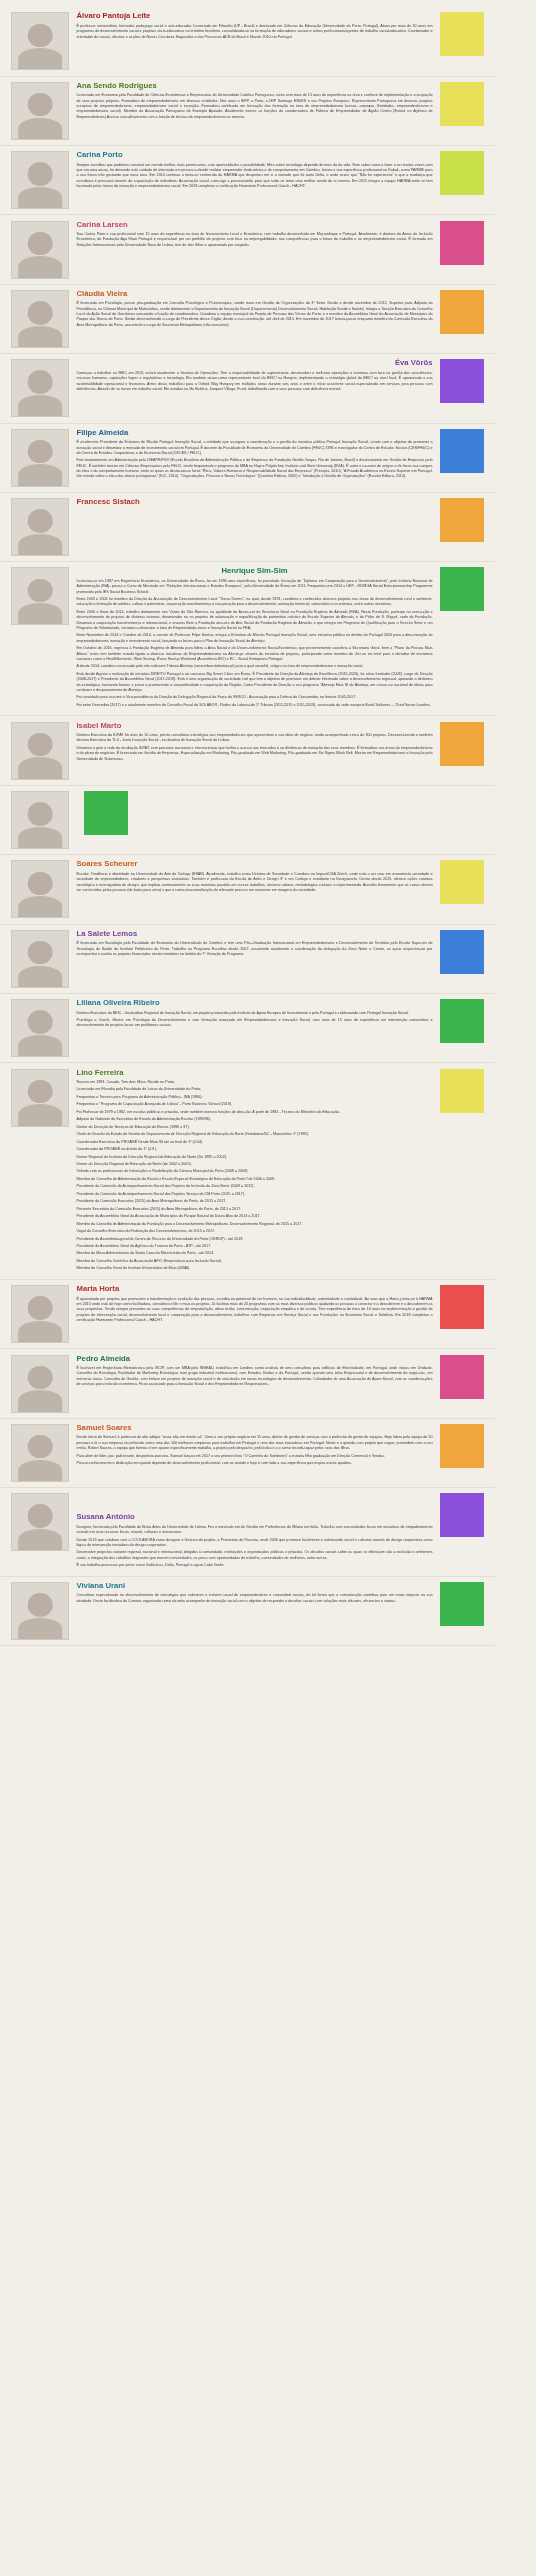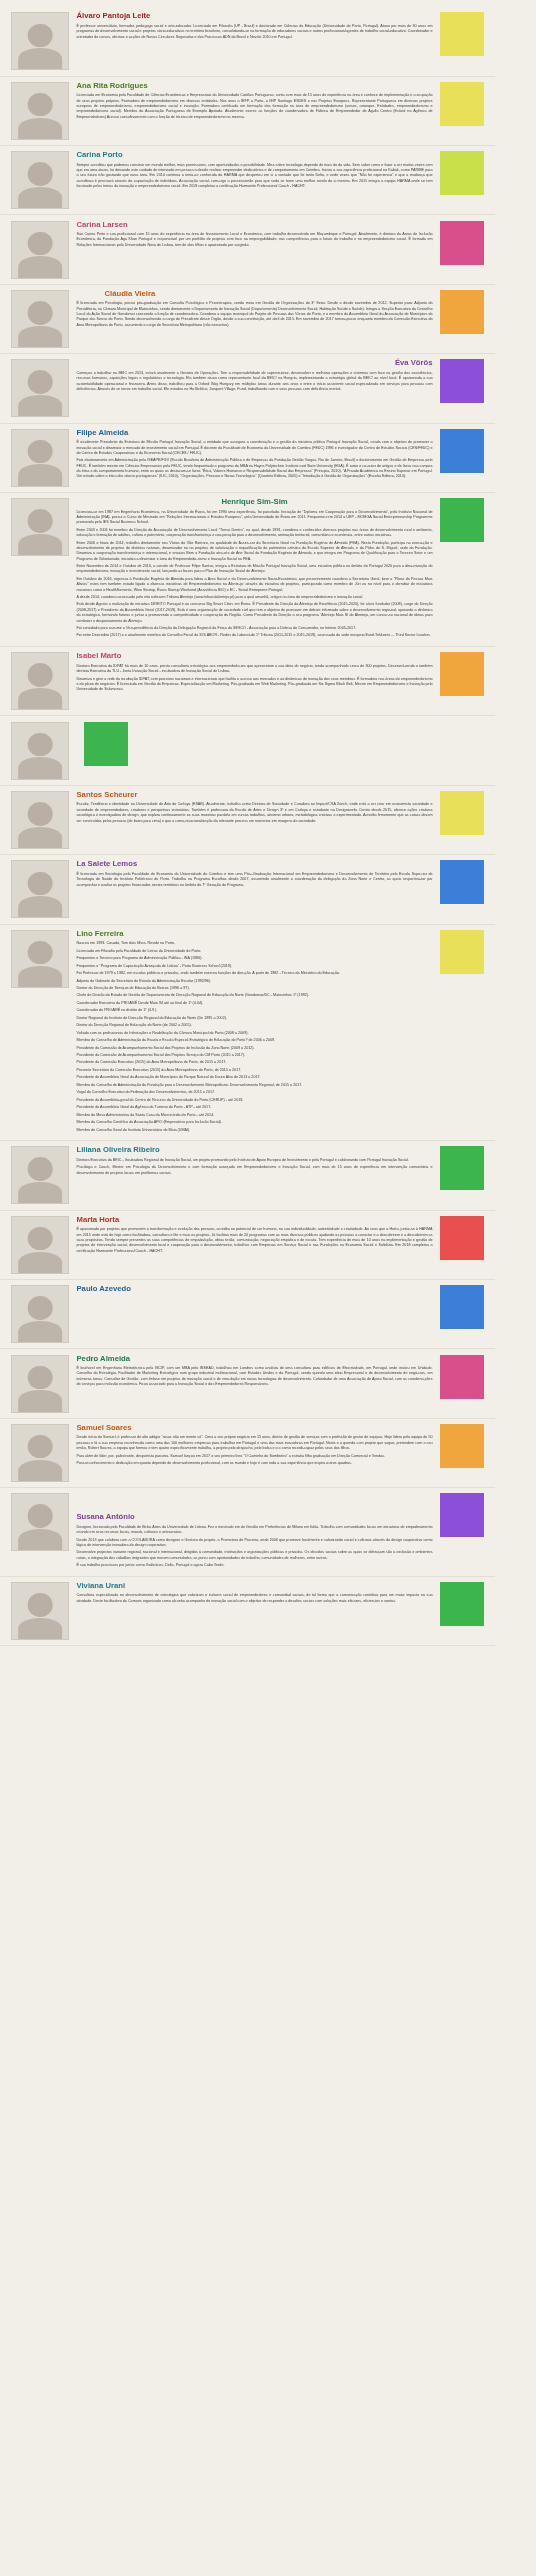--- a/index.html
+++ b/index.html
@@ -101,21 +101,21 @@
           </div>
         </div>
         <div class="swatch" style="background: rgb(233, 224, 90);"></div>
       </div>
       <div class="entry">
         <div class="photo">
           <div class="shade-head"></div>
           <div class="shade-body"></div>
         </div>
         <div class="body">
-          <div class="name" style="color: rgb(74, 125, 31);">Ana Rita Rodrigues</div>
+          <div class="name" style="color: rgb(74, 125, 31);">Ana Sendo Rodrigues</div>
           <div class="bio">
             <p>Licenciada em Economia pela Faculdade de Ciências Económicas e Empresariais da Universidade Católica Portuguesa, conta com mais de 15 anos de experiência na área e conhece de implementação e a ocupação de seus projetos próprios. Formadora de empreendedorismo em diversas entidades. Nos anos a IEFP, a Porto, a IEIP Santiago ESDES e nos Projetos Europeus. Representante Portuguesa em diversos projetos europeus de empreendedorismo, empreendedorismo social e inovação. Formadora certificada em formação dos formação na área de empreendedorismo (avisos, arranque, Entidades, empreendedorismo e empreendedorismo social). Membro da Associação Portuguesa de Exemplo Apoiado. Atualmente exerce as funções de coordenadora de Fábrica de Empreendedor de Agulla Centro (Estival no Agência de Empreendedores) Acesso consultivamente com a função de técnica de empreendedorismo na mesma.</p>
           </div>
         </div>
         <div class="swatch" style="background: rgb(233, 224, 90);"></div>
       </div>
       <div class="entry">
         <div class="photo">
           <div class="shade-head"></div>
           <div class="shade-body"></div>
@@ -140,21 +140,21 @@
           </div>
         </div>
         <div class="swatch" style="background: rgb(217, 79, 140);"></div>
       </div>
       <div class="entry">
         <div class="photo">
           <div class="shade-head"></div>
           <div class="shade-body"></div>
         </div>
         <div class="body">
-          <div class="name" style="color: rgb(196, 90, 31); margin-left: 28px;">Cláudia Vieira</div>
+          <div class="name" style="color: rgb(196, 90, 31);">Cláudia Vieira</div>
           <div class="bio">
             <p>É licenciada em Psicologia, possui pós-graduação em Consulta Psicológica e Psicoterapias, sendo mora em Gestão de Organizações do 3º Setor. Desde o desde novembro de 2012, Superior para: Adjunta da Presidência, na Câmara Municipal de Matosinhos, sendo diretamente o Departamento de Inovação Social (Departamento) Desenvolvimento Social, Habitação Saúde e Saúde). Integra a Secção Executiva da Conselho Local da Ação Social de Gondomar concorrido a função de coordenadora. Coordena a equipa municipal do Projeto de Pessoas das Vários do Porto, e o membro da Assembleia Geral da Associação de Municípios da Parque das Serras do Porto. Sendo desenvolvendo a cargo de Presidente desse Órgão, desde a sua constituição, até abril de 2015. Em novembro de 2017 tornou-posse enquanto membro da Comissão Executiva da Área Metropolitana do Porto, assumindo o cargo de Secretário Metropolitano (não executivo).</p>
           </div>
         </div>
         <div class="swatch" style="background: rgb(240, 166, 60);"></div>
       </div>
       <div class="entry">
         <div class="photo">
           <div class="shade-head"></div>
           <div class="shade-body"></div>
@@ -173,20 +173,33 @@
           <div class="shade-body"></div>
         </div>
         <div class="body">
           <div class="name" style="color: rgb(31, 95, 156);">Filipe Almeida</div>
           <div class="bio">
             <p>É atualmente Presidente da Estrutura de Missão Portugal Inovação Social, a entidade que assegura a coordenação e a gestão da iniciativa pública Portugal Inovação Social, criada com o objetivo de promover a inovação social e dinamizar o mercado de investimento social em Portugal. É docente da Faculdade de Economia da Universidade de Coimbra (FEUC) 1996 e investigador do Centro de Estudos Sociais (CES/FEUC) e do Centro de Estudos Cooperativos e da Economia Social (CECES / FEUC).</p>
             <p>Foix doutoramento em Administração pela ISEAPE/FGV (Escola Brasileira de Administração Pública e de Empresas da Fundação Getúlio Vargas, Rio de Janeiro, Brasil) e doutoramento em Gestão de Empresas pela FEUC. É também mestre em Ciências Empresariais pela FEUC, tendo frequentado o programa da MBA na Hayns Polytechnic Institute and State University (EUA). É autor e co-autor de artigos e de livros nas campos da ética e da comportamento humano, entre os quais os destacam-se livros "Ética, Valores Humanos e Responsabilidade Social das Empresas" (Principia, 2010), "A Fraude Académica na Ensino Superior em Portugal. Um estudo sobre a ética dos alunos portugueses" (IUC, 2010), "Organizações, Pessoas e Novas Tecnologias" (Quarteto Editora, 2005) e "Introdução à Gestão de Organizações" (Escolar Editora, 2010).</p>
           </div>
         </div>
         <div class="swatch" style="background: rgb(60, 127, 217);"></div>
+      </div>
+      <div class="entry">
+        <div class="photo">
+          <div class="shade-head"></div>
+          <div class="shade-body"></div>
+        </div>
+        <div class="body">
+          <div class="name" style="color: rgb(181, 50, 47);">Francesc Sistach</div>
+          <div class="bio">
+            <p></p>
+          </div>
+        </div>
+        <div class="swatch" style="background: rgb(240, 166, 60);"></div>
       </div>
       <div class="entry">
         <div class="photo">
           <div class="shade-head"></div>
           <div class="shade-body"></div>
         </div>
         <div class="body">
           <div class="name" style="color: rgb(31, 122, 74); text-align: center;">Henrique Sim-Sim</div>
           <div class="bio">
             <p>Licenciou-se em 1987 em Engenharia Económica, na Universidade de Évora, foi em 1990 uma experiência, foi parcelado. Iniciação de "Diploma em Cooperação para o Desenvolvimento", pelo Instituto Nacional de Administração (INA), possui o Curso de Mestrado em "Relações Internacionais e Estudos Europeus", pela Universidade de Évora em 2011. Frequentou em 2014 a UEP - MOMGA Social Entrepreneurship Programme promovida pela IES Social Business School.</p>
@@ -222,39 +235,53 @@
           <div class="shade-body"></div>
         </div>
         <div class="swatch" style="background: rgb(60, 181, 79);"></div>
       </div>
       <div class="entry">
         <div class="photo">
           <div class="shade-head"></div>
           <div class="shade-body"></div>
         </div>
         <div class="body">
-          <div class="name" style="color: rgb(196, 90, 31);">Santos Scheurer</div>
+          <div class="name" style="color: rgb(196, 90, 31);">Soares Scheurer</div>
           <div class="bio">
             <p>Escolar, Tendência e identidade na Universidade do Arte do Corloya (ESAB). Atualmente, trabalha como Diretora de Sociedade e Curadora no Impact/CSA Zürich, onde está a ser criar em economista sociedade e sociedade de empreendedores, criadores e perspetivas visionárias. Também é professora da Escola de Artes e Design 3º e em Corloya e estudante na Designworks Centro desde 2015, oferece ações criativas sociológica e investigadora de design, que explora continuamente as suas maneiras paralela em cursos trabalhos, ativismo urbano, metodologias criativas e experimentado. Acredita firmemente que as coisas devem ser construídas pelas pessoas (de baixo para cima) e que a comu-nicacionalização da relevante process um reorientar em margens do sociedade.</p>
           </div>
         </div>
         <div class="swatch" style="background: rgb(233, 224, 90);"></div>
       </div>
       <div class="entry">
         <div class="photo">
           <div class="shade-head"></div>
           <div class="shade-body"></div>
         </div>
         <div class="body">
           <div class="name" style="color: rgb(122, 63, 156);">La Salete Lemos</div>
           <div class="bio">
             <p>É licenciada em Sociologia pela Faculdade de Economia da Universidade do Coimbra e tem uma Pós--Graduação Internacional em Empreendedorismo e Desenvolvimento de Território pela Escola Supe-rior de Tecnologia de Saúde do Instituto Politécnico do Porto. Trabalha na Programa Escolhas desde 2007, assumindo atualmente a coordenação da delegação da Zona Norte e Centro, as quais respectiva-tar por acompanhar e avaliar os projetos financiados nestes territórios no âmbito da 7ª Geração do Programa.</p>
           </div>
         </div>
         <div class="swatch" style="background: rgb(60, 127, 217);"></div>
+      </div>
+      <div class="entry">
+        <div class="photo">
+          <div class="shade-head"></div>
+          <div class="shade-body"></div>
+        </div>
+        <div class="body">
+          <div class="name" style="color: rgb(31, 122, 140);">Liliana Oliveira Ribeiro</div>
+          <div class="bio">
+            <p>Diretora Executiva da BEIC - Incubadora Regional de Inovação Social, um projeto promovido pelo Instituto de Apoio Europeu de Investimento e pela Portugal e colaborando com Portugal Inovação Social.</p>
+            <p>Psicóloga e Coach, Mestre em Psicologia da Desenvolvimento e com formação avançada em Empreendedorismo e Inovação Social, com mais de 15 anos de experiência em intervenção comunitária e desenvolvimento de projetos locais em problemas sociais.</p>
+          </div>
+        </div>
+        <div class="swatch" style="background: rgb(60, 181, 79);"></div>
       </div>
       <div class="entry">
         <div class="photo">
           <div class="shade-head"></div>
           <div class="shade-body"></div>
         </div>
         <div class="body">
           <div class="name" style="color: rgb(74, 125, 31);">Lino Ferreira</div>
           <div class="bio">
             <p>Nasceu em 1993. Casado, Tem dois filhos. Reside no Porto.</p>
@@ -286,53 +313,26 @@
           </div>
         </div>
         <div class="swatch" style="background: rgb(233, 224, 90);"></div>
       </div>
       <div class="entry">
         <div class="photo">
           <div class="shade-head"></div>
           <div class="shade-body"></div>
         </div>
         <div class="body">
-          <div class="name" style="color: rgb(31, 122, 140);">Liliana Oliveira Ribeiro</div>
-          <div class="bio">
-            <p>Diretora Executiva da BEIC - Incubadora Regional de Inovação Social, um projeto promovido pelo Instituto de Apoio Europeu de Investimento e pela Portugal e colaborando com Portugal Inovação Social.</p>
-            <p>Psicóloga e Coach, Mestre em Psicologia da Desenvolvimento e com formação avançada em Empreendedorismo e Inovação Social, com mais de 15 anos de experiência em intervenção comunitária e desenvolvimento de projetos locais em problemas sociais.</p>
-          </div>
-        </div>
-        <div class="swatch" style="background: rgb(60, 181, 79);"></div>
-      </div>
-      <div class="entry">
-        <div class="photo">
-          <div class="shade-head"></div>
-          <div class="shade-body"></div>
-        </div>
-        <div class="body">
           <div class="name" style="color: rgb(181, 50, 47);">Marta Horta</div>
           <div class="bio">
             <p>É apaixonada por projetos que promovem a transformação e evolução das pessoas, acredita no potencial de ser humano, na sua individualidade, autenticidade e criatividade. Ao seus que a Horta, juntar-se à HARMA em 2015 onde está de hoje como facilitadora, consultora e life e mais os projetos. Já facilitou mais de 20 programas com as mais diversas públicos ajudando as pessoas a conectar e a descobrirem e a descobrirem as suas propósitos. Tendo sempre presentes as suas competências de empatia/ação, obras tesão, comunicação, negociação empática e de escuta. Tem experiência de mais de 10 anos na implementação e gestão de projetos de intervenção social, desenvolvimento local e cooperação para o desenvolvimento, trabalhos com Empresas em Serviço Social e nas Fundações na Economia Social e Solidária. Em 2018 completou a certificação Harmonite Professional Coach - HACHT.</p>
           </div>
         </div>
         <div class="swatch" style="background: rgb(233, 79, 79);"></div>
-      </div>
-      <div class="entry">
-        <div class="photo">
-          <div class="shade-head"></div>
-          <div class="shade-body"></div>
-        </div>
-        <div class="body">
-          <div class="name" style="color: rgb(31, 95, 156);">Paulo Azevedo</div>
-          <div class="bio">
-            <p></p>
-          </div>
-        </div>
-        <div class="swatch" style="background: rgb(60, 127, 217);"></div>
       </div>
       <div class="entry">
         <div class="photo">
           <div class="shade-head"></div>
           <div class="shade-body"></div>
         </div>
         <div class="body">
           <div class="name" style="color: rgb(31, 122, 74);">Pedro Almeida</div>
           <div class="bio">
             <p>É bacharel em Engenharia Eletrotécnica pela ISCIP, com um MBA pelo INSEAD, trabalhou em Londres como analista de uma consultora para edifícios de Electricidade, em Portugal, onde iniciou em Unidade. Conselho da Estratégia, Facilitador de Marketing Estratégico num grupo industrial multinacional, com Estados Unidos e da Portugal, sendo quando uma ideia Empresarial e de desenvolvimento de negó-cios, em inúmeras áreas. Consultor de Gestão, com ênfase em projetos de inovação social e de vinculação em novas tecnologias de desenvolvimento. Cofundador de uma Associação de Apoio Social, com as coordena-ções de serviços para inclusão económica. Ficou associado para a Inovação Social e dos Empreendedores Responsáveis.</p>

